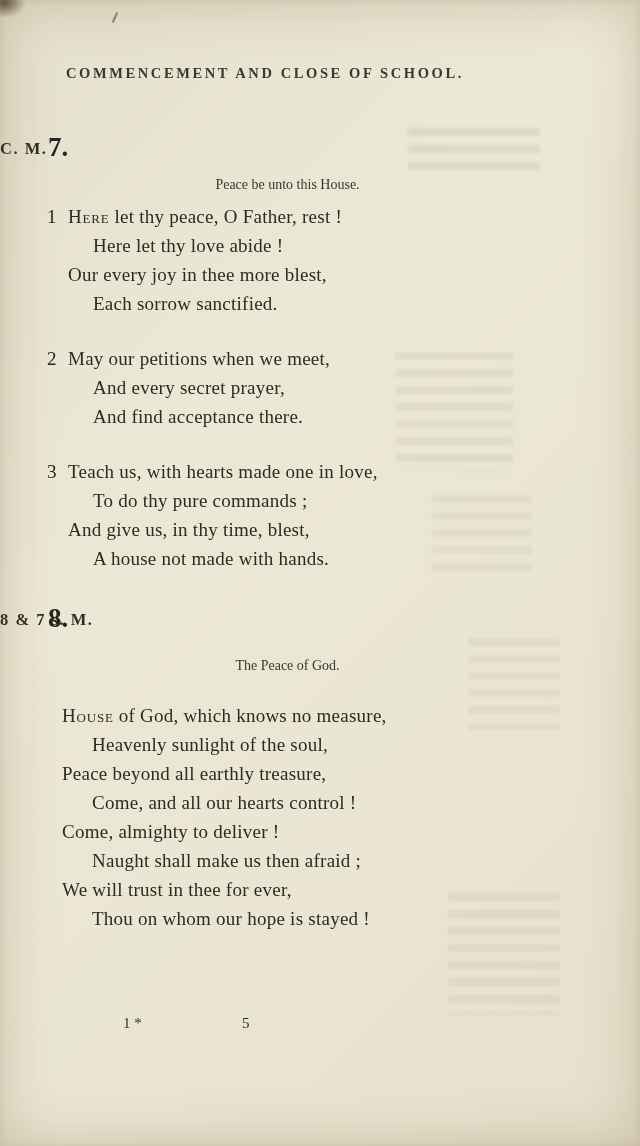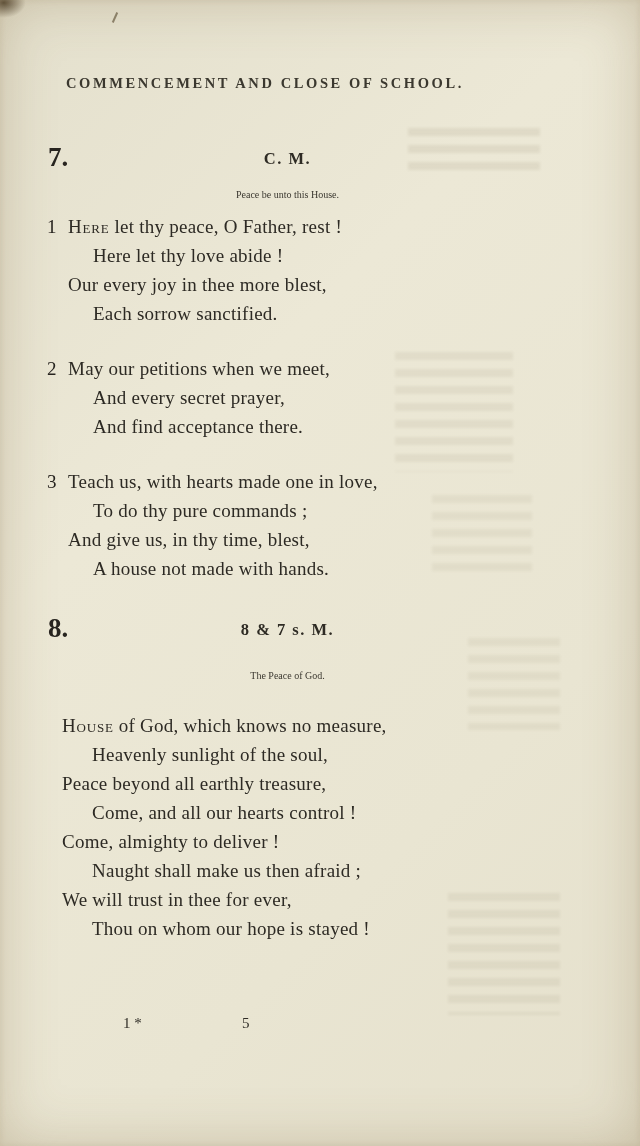--- a/index.html
+++ b/index.html
@@ -18,21 +18,21 @@
   }
   .page::after {
     content: "";
     position: absolute;
     inset: 0;
     box-shadow: inset 0 0 55px rgba(122, 98, 55, 0.28), inset 0 0 6px rgba(122, 98, 55, 0.12);
     pointer-events: none;
   }
   .content {
     position: absolute;
-    top: 14px;
+    top: 4px;
     left: 0;
     width: 640px;
     padding-top: 60px;
   }
   .header {
     margin-left: 66px;
     height: 19px;
     line-height: 19px;
     font-size: 14.5px;
     font-weight: 600;
@@ -51,33 +51,33 @@
     top: 0;
     font-size: 27px;
     font-weight: bold;
     color: #282520;
   }
   .hymn-meter {
     position: absolute;
     left: 0;
     top: 7px;
     width: 575px;
-    text-align: center;
+    text-align: left;
     font-size: 16.5px;
     font-weight: bold;
     letter-spacing: 1.5px;
     color: #2e2b24;
   }
   .hymn-sub {
     margin-top: 6px;
     margin-bottom: 8px;
     width: 575px;
     text-align: center;
     line-height: 18px;
-    font-size: 10px;
+    font-size: 14px;
     color: #3a372f;
   }
   .stanza {
     margin-left: 68px;
     margin-bottom: 26px;
     font-size: 19px;
     line-height: 29px;
     letter-spacing: 0.25px;
   }
   .line { position: relative; white-space: nowrap; }

